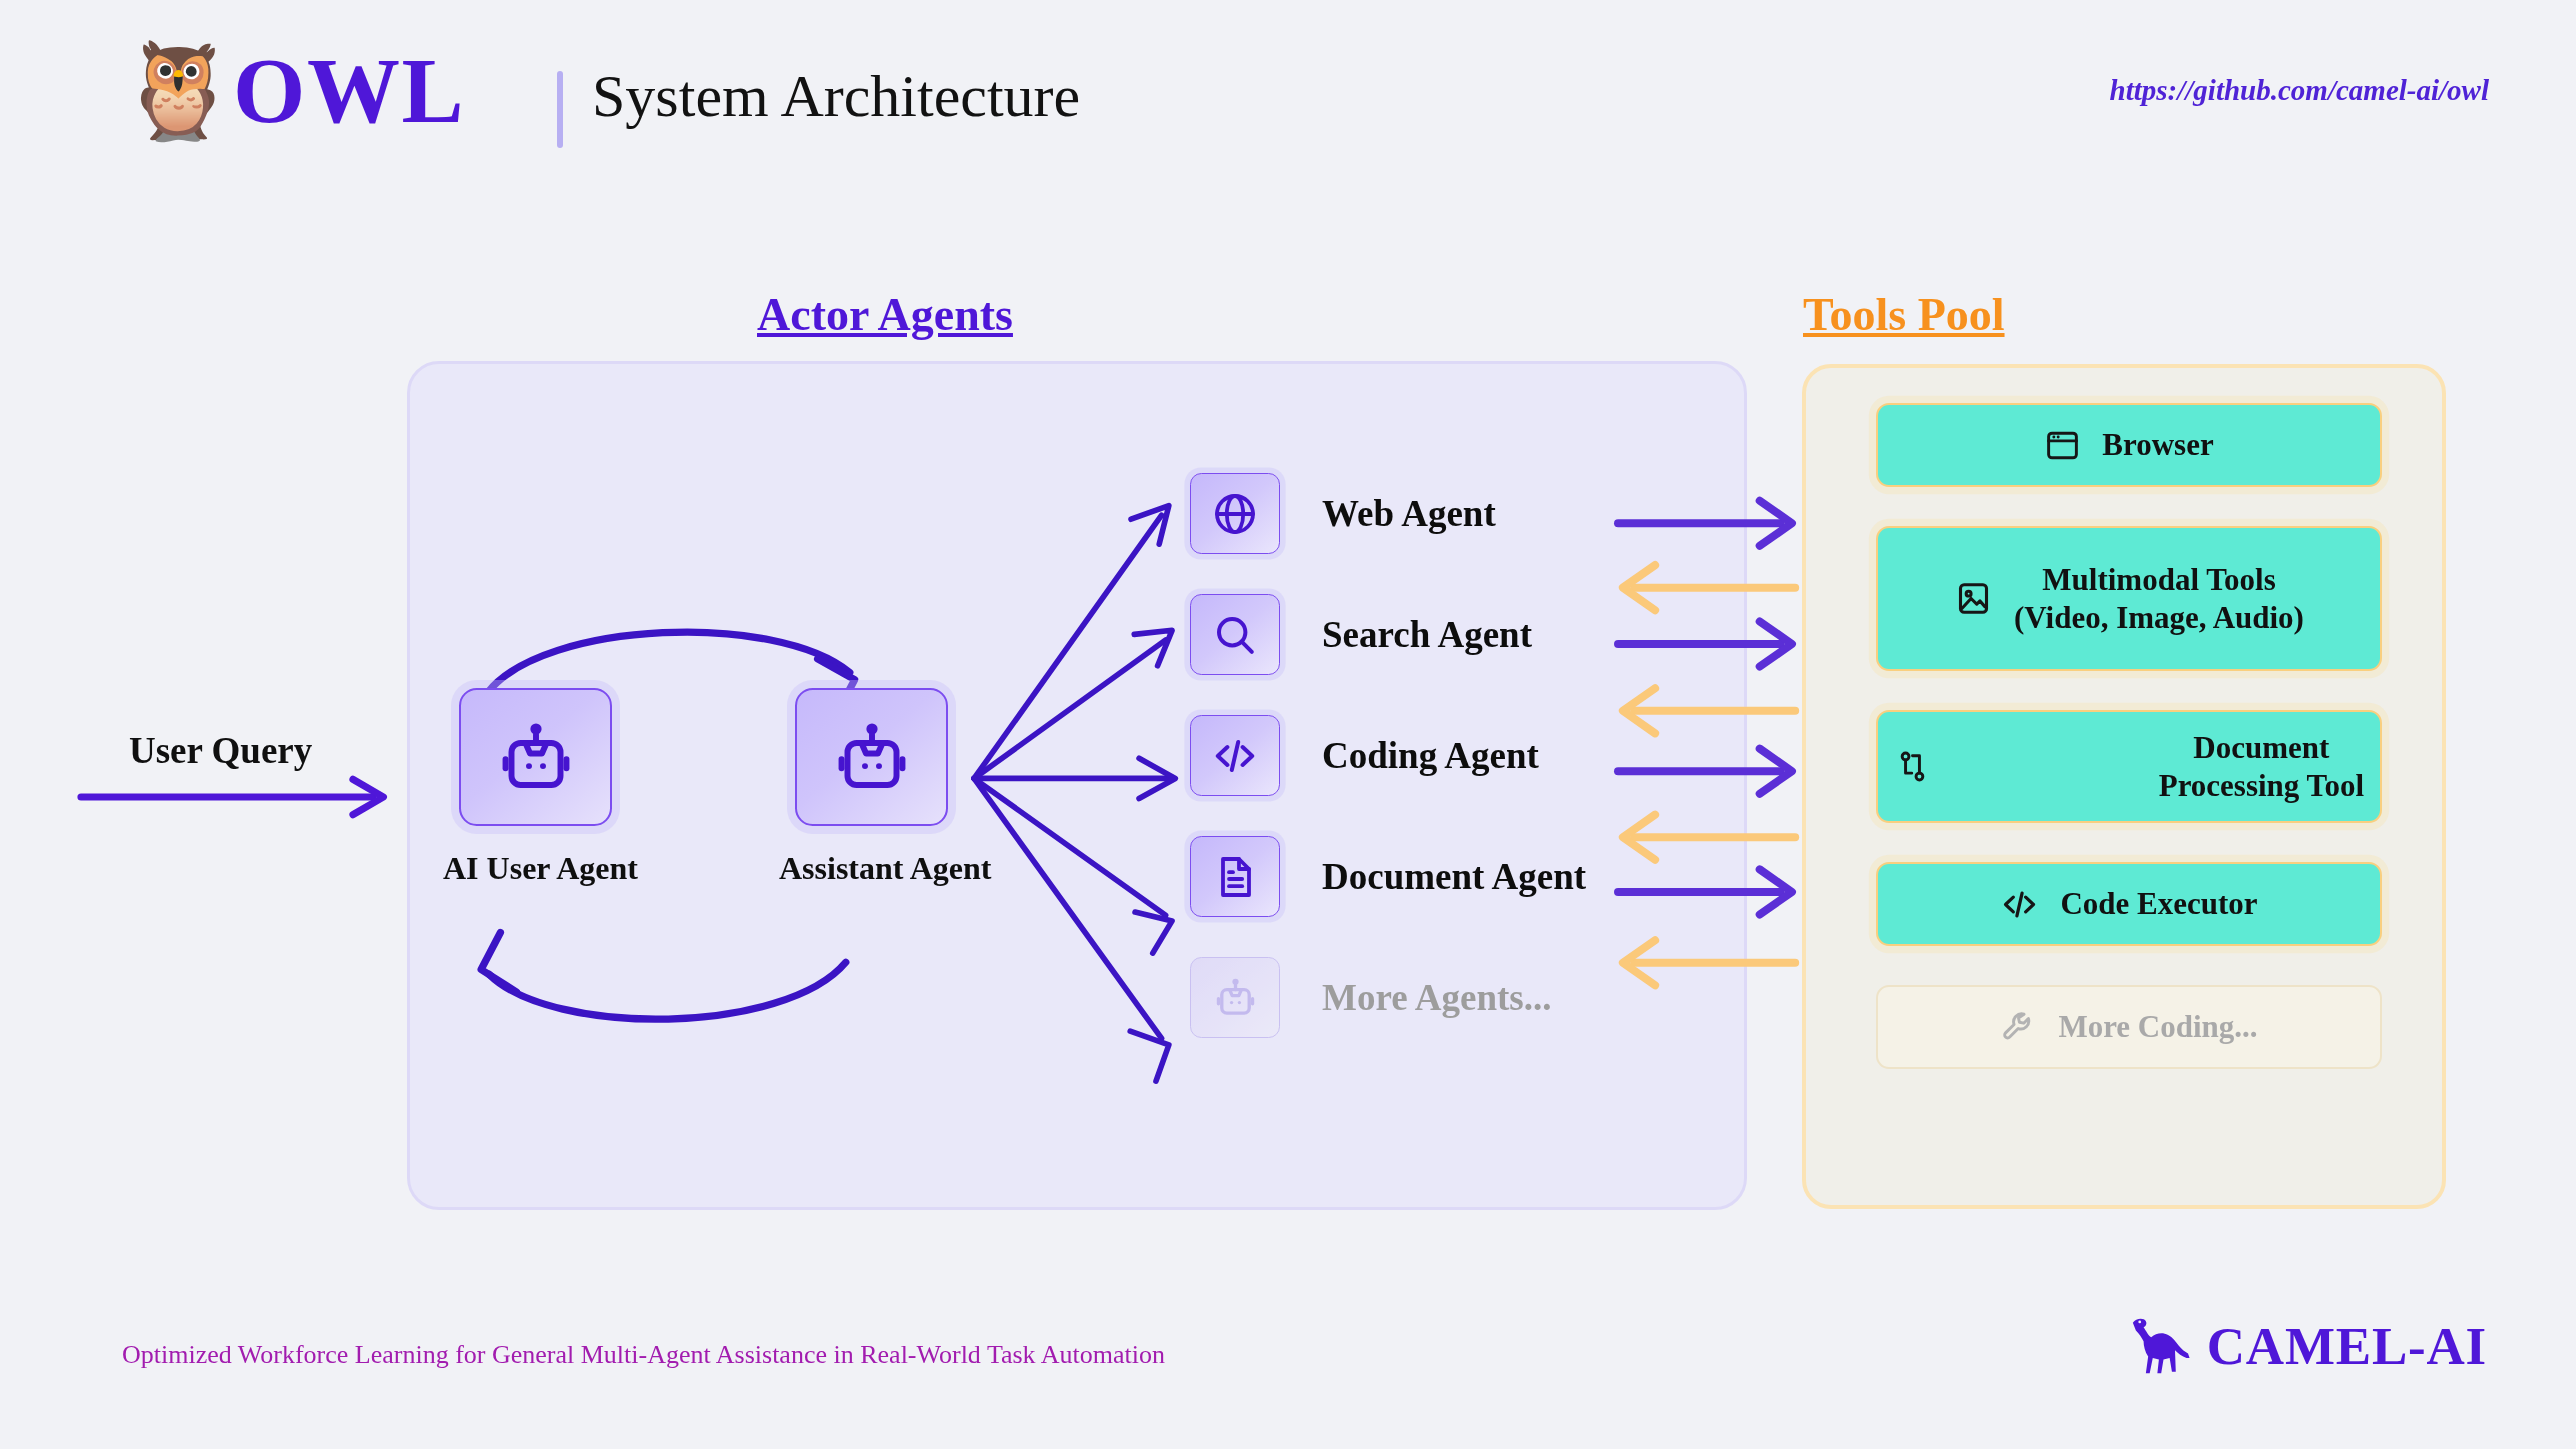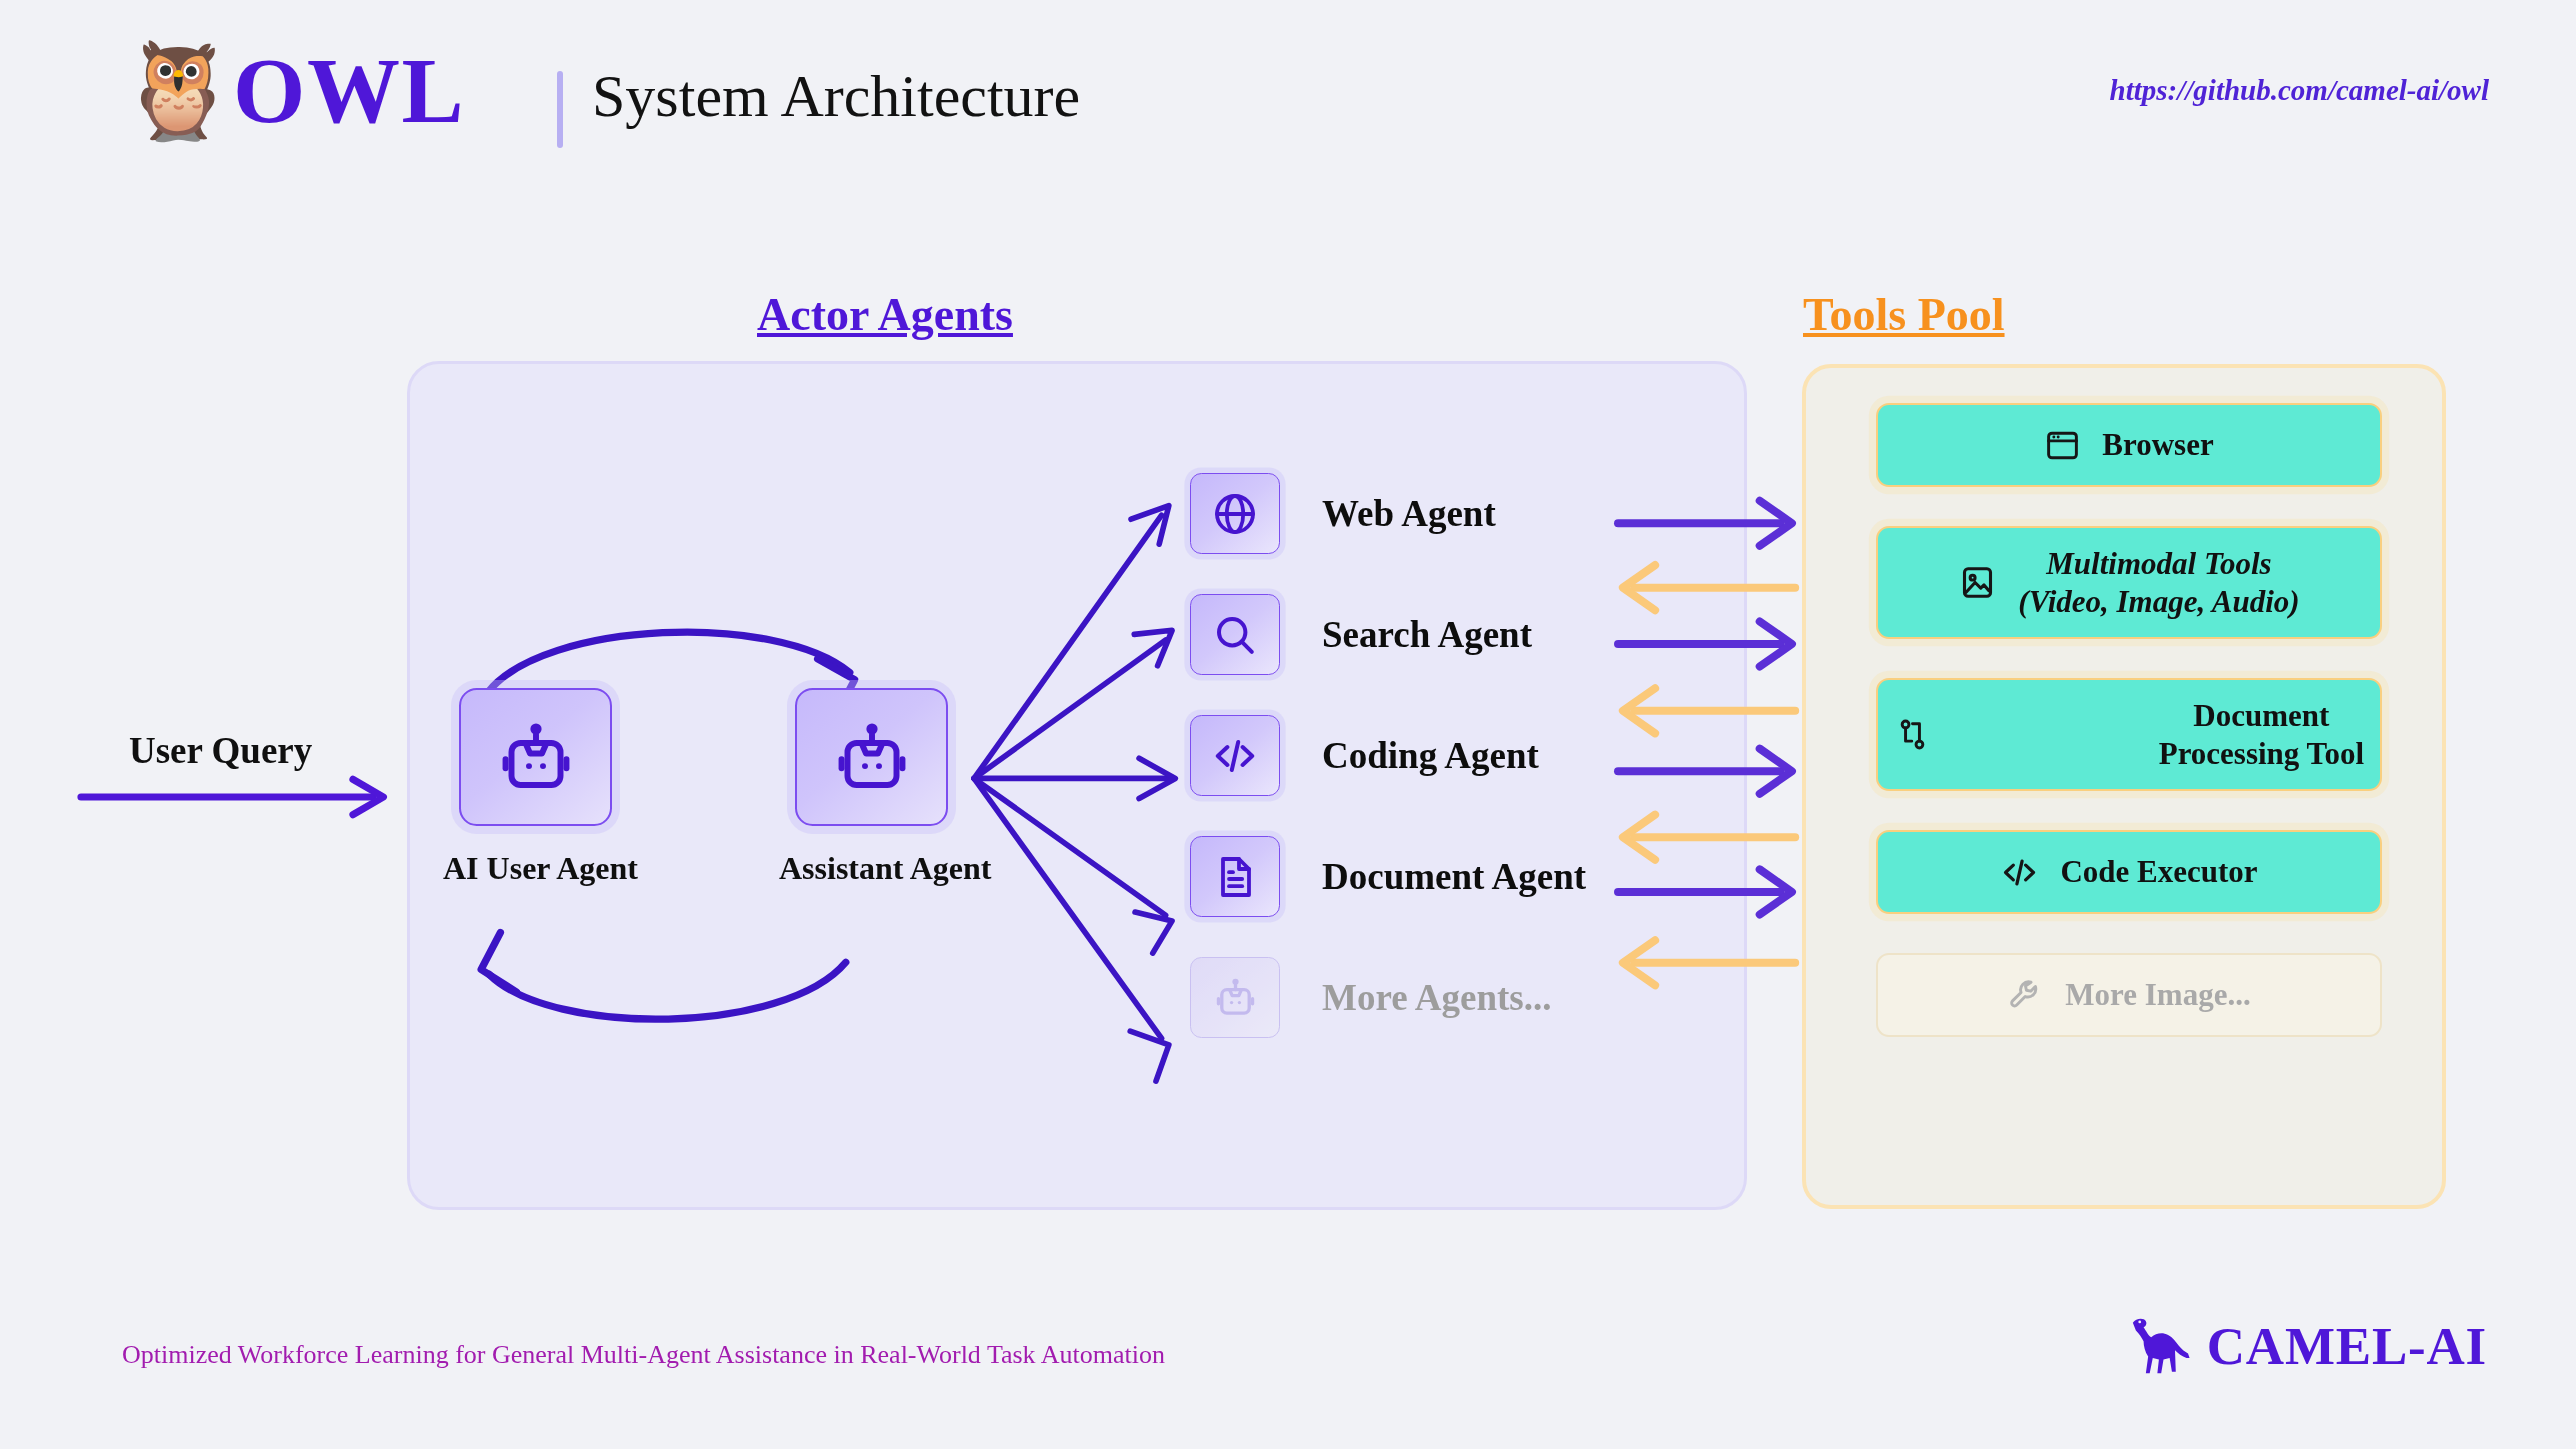--- a/index.html
+++ b/index.html
@@ -323,21 +323,21 @@
         <svg width="37" height="37" viewBox="0 0 24 24" fill="none" stroke="#161616" stroke-width="1.9" stroke-linecap="round" stroke-linejoin="round">
           <rect x="3" y="4" width="18" height="16" rx="2.2"></rect>
           <line x1="3" y1="9" x2="21" y2="9"></line>
           <line x1="6.4" y1="6.5" x2="6.4" y2="6.5"></line>
           <line x1="9.2" y1="6.5" x2="9.2" y2="6.5"></line>
         </svg>
       </span>
       <span class="tool-label">Browser</span>
     </div>
 
-    <div class="tool-card" style="height:113px;font-style:italic;">
+    <div class="tool-card" style="height:145px;">
       <span class="tool-icon">
         <svg width="39" height="39" viewBox="0 0 24 24" fill="none" stroke="#161616" stroke-width="1.9" stroke-linecap="round" stroke-linejoin="round">
           <rect x="4" y="3.5" width="16" height="17" rx="2.2"></rect>
           <circle cx="9" cy="9" r="1.5"></circle>
           <path d="M5 18 L10.5 12 L14 15.5 L16 13.5 L19 17"></path>
         </svg>
       </span>
       <span class="tool-label multiline">Multimodal Tools<br>(Video, Image, Audio)</span>
     </div>
 
@@ -363,21 +363,21 @@
       </span>
       <span class="tool-label">Code Executor</span>
     </div>
 
     <div class="tool-card muted" style="height:84px;">
       <span class="tool-icon">
         <svg width="37" height="37" viewBox="0 0 24 24" fill="none" stroke="#b3b3b3" stroke-width="1.9" stroke-linecap="round" stroke-linejoin="round">
           <path d="M15.6 3.4 a5.2 5.2 0 0 0 -6.5 6.6 L3.6 15.5 a1.9 1.9 0 0 0 2.7 2.7 l5.5 -5.5 a5.2 5.2 0 0 0 6.6 -6.5 l-3 3 l-2.8 -0.6 l-0.6 -2.8 Z"></path>
         </svg>
       </span>
-      <span class="tool-label">More Image...</span>
+      <span class="tool-label">More Coding...</span>
     </div>
   </div>
 
   <div id="footer-tagline">Optimized Workforce Learning for General Multi-Agent Assistance in Real-World Task Automation</div>
   <div id="camel-logo">
     <svg width="77" height="69" viewBox="0 0 100 90">
       <path d="M10 14 C14 8 24 7 27 12 C29 16 26 19 24 20 C27 24 30 31 34 33
                C40 28 48 26 56 30 C62 33 66 39 70 44 C74 49 78 52 82 54
                L84 60 L80 60 C74 58 69 54 65 50
                L66 78 L61 78 L58 60 L50 62 L47 80 L42 80 L44 62

